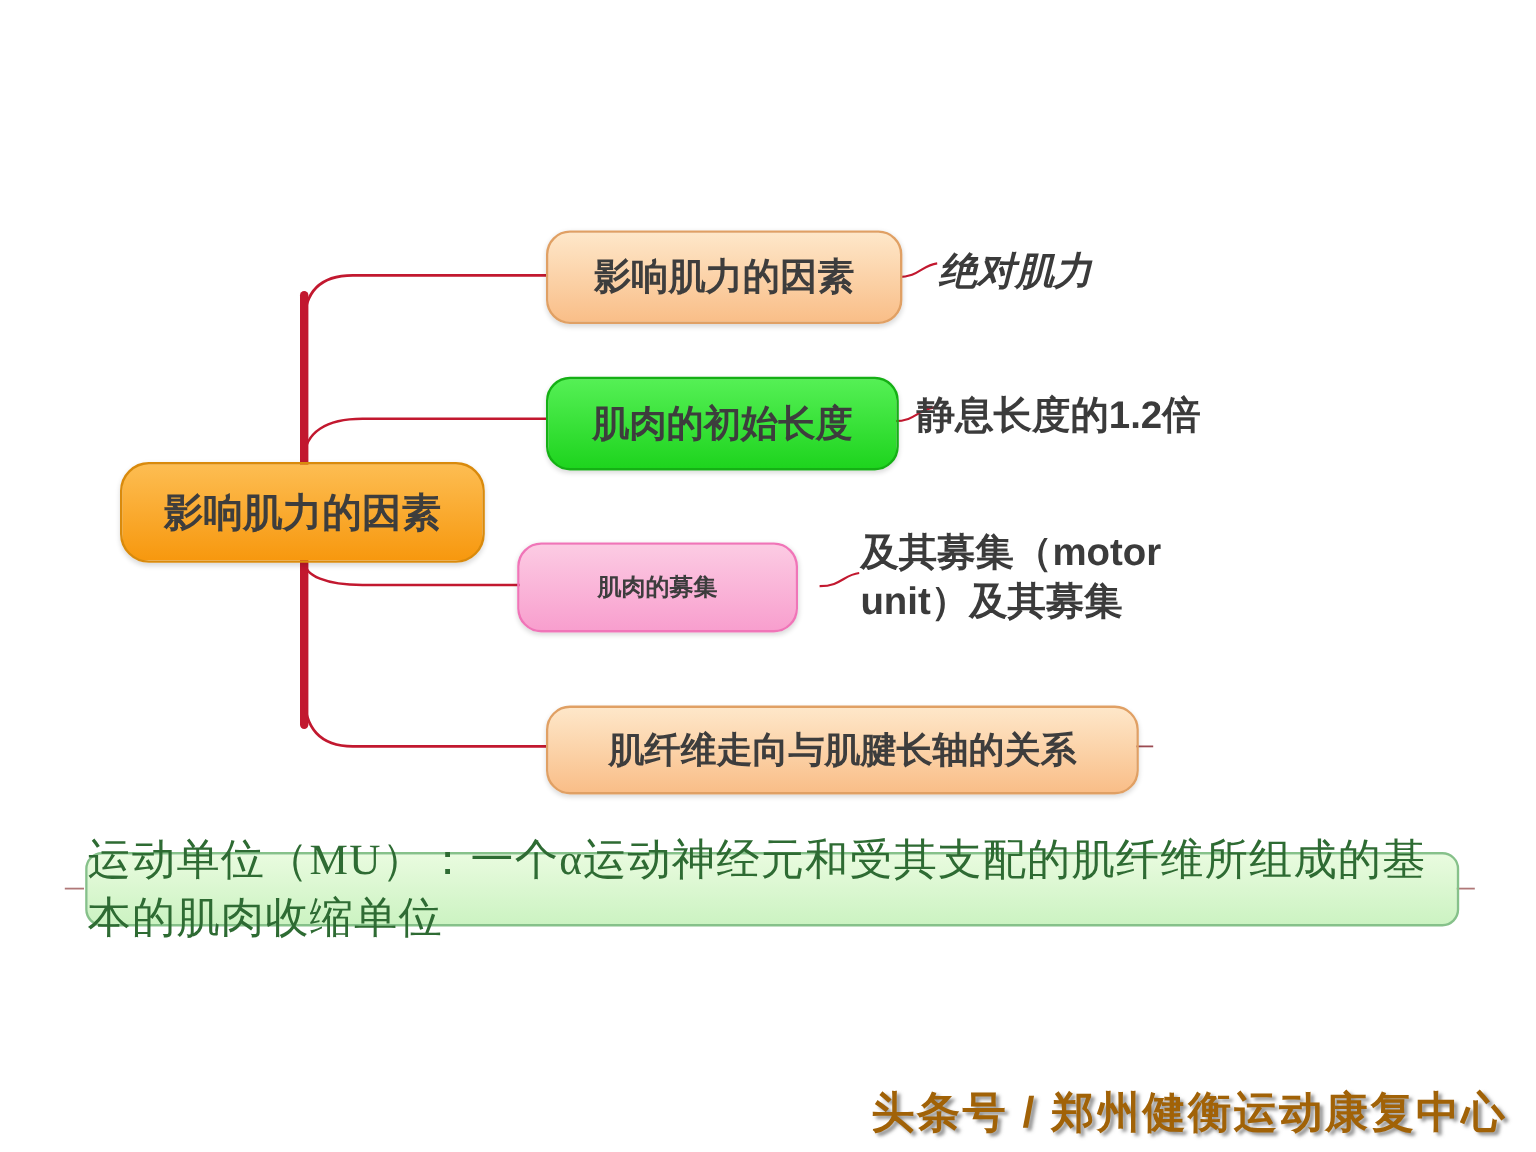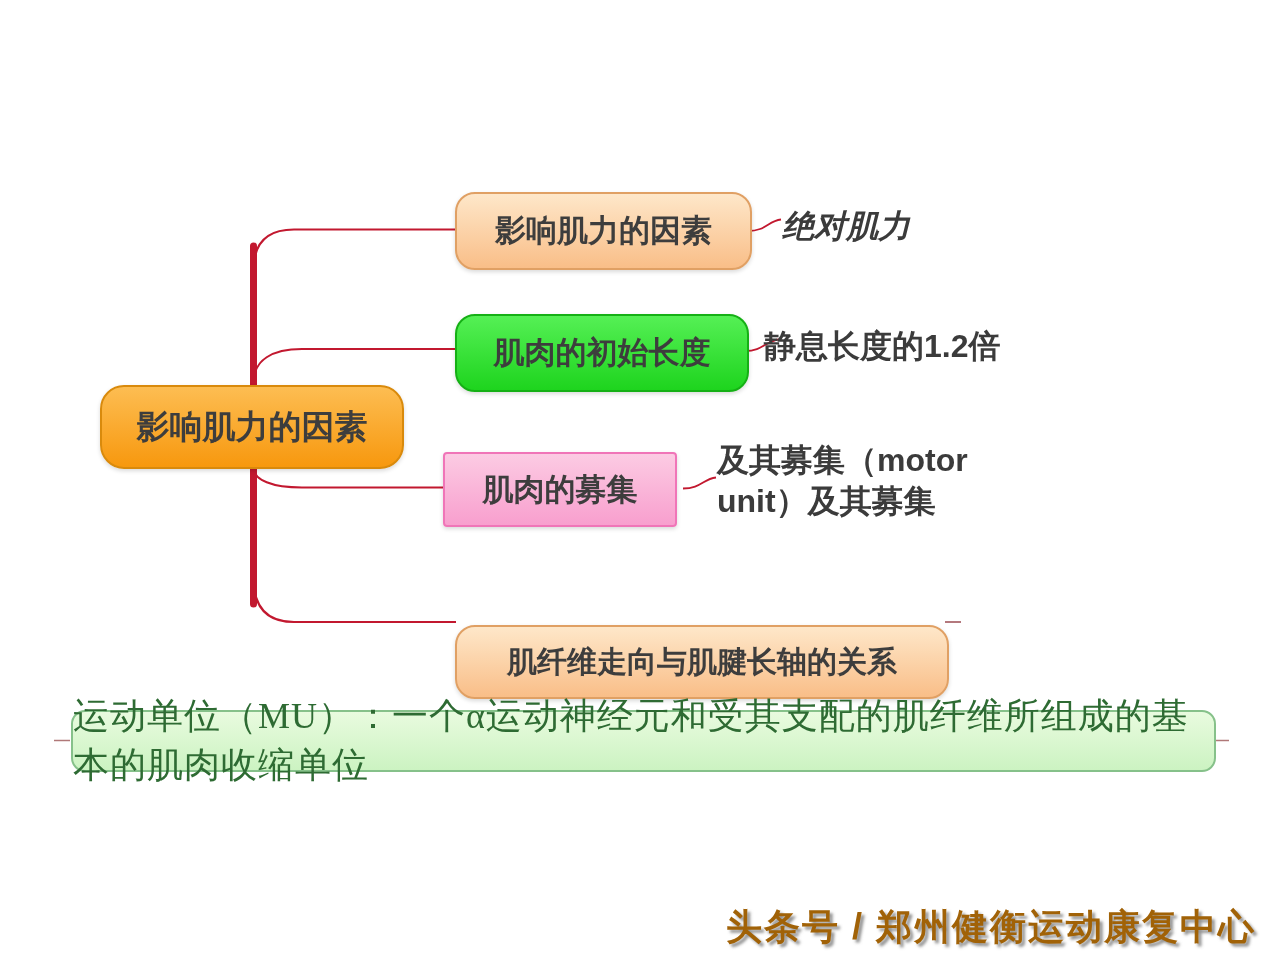--- a/index.html
+++ b/index.html
@@ -22,25 +22,25 @@
     background:linear-gradient(#fee7c9,#f9be88);
     border:2px solid #e0a064;
   }
   .node-b1{left:455px;top:192px;width:293px;height:74px;border-radius:20px;font-size:31px;}
   .node-b2{
     left:455px;top:314px;width:290px;height:74px;border-radius:20px;font-size:31px;
     background:linear-gradient(#55f055,#1ed41e);
     border:2px solid #15b015;
   }
   .node-b3{
-    left:443px;top:452px;width:230px;height:71px;border-radius:4px;font-size:31px;
+    left:431px;top:452px;width:230px;height:71px;border-radius:20px;font-size:20px;
     background:linear-gradient(#fccbe3,#f89fce);
     border:2px solid #f075b8;
   }
-  .node-b4{left:455px;top:588px;width:490px;height:70px;border-radius:20px;font-size:30px;margin-top:37px;}
+  .node-b4{left:455px;top:588px;width:490px;height:70px;border-radius:20px;font-size:30px;}
   .branch-label{
     position:absolute;z-index:2;font-weight:bold;color:#3b3b3b;
     font-size:32px;line-height:41px;white-space:nowrap;
   }
   .label-1{left:782px;top:206px;font-style:italic;}
   .label-2{left:764px;top:326px;}
   .label-3{left:717px;top:440px;width:310px;white-space:normal;word-break:break-word;}
   .footnote{
     position:absolute;z-index:2;left:71px;top:710px;width:1141px;height:58px;
     border-radius:14px;background:linear-gradient(#e9fbdf,#ccf3c2);

